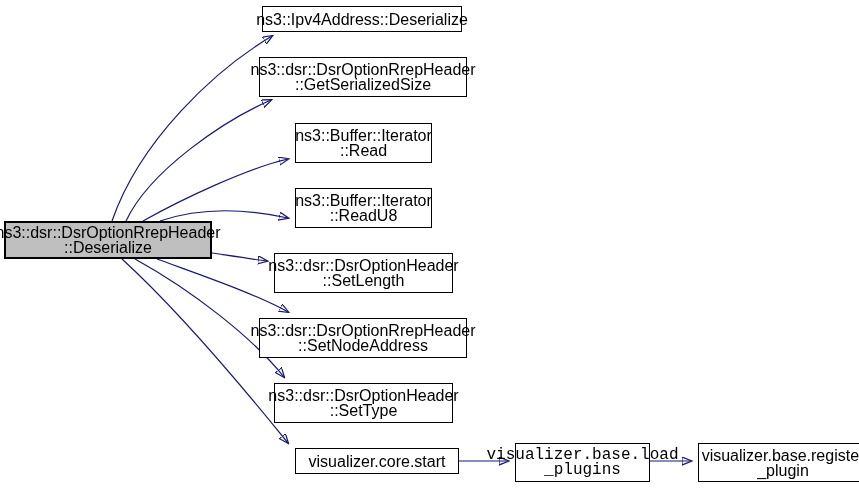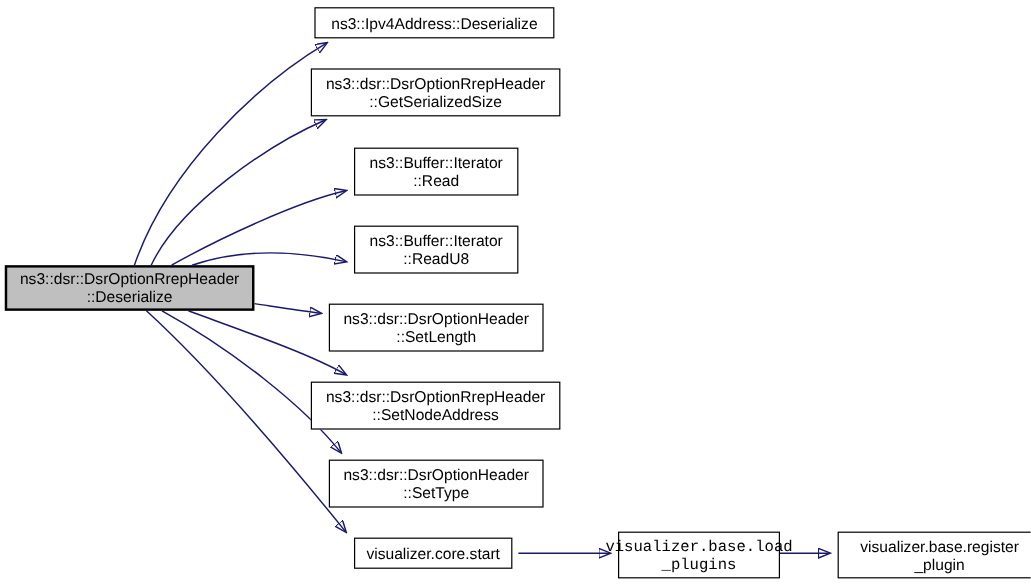--- a/index.html
+++ b/index.html
@@ -25,21 +25,21 @@
     fill: none;
     stroke: #191970;
     stroke-width: 1.2;
   }
   .node {
     position: absolute;
     box-sizing: border-box;
     border: 1px solid #000000;
     background: #ffffff;
     color: #000000;
-    font-size: 13px;
+    font-size: 16px;
     line-height: 15px;
     text-align: center;
     white-space: pre-line;
     display: flex;
     align-items: center;
     justify-content: center;
     cursor: pointer;
   }
   .node.main {
     background: #bfbfbf;
@@ -48,21 +48,21 @@
   }
   
   .n0  { left: 4px;   top: 221px; width: 208px; height: 38px; }
   .n1  { left: 262px; top: 6px;   width: 200px; height: 26px; }
   .n2  { left: 259px; top: 57px;  width: 208px; height: 40px; }
   .n3  { left: 295px; top: 123px; width: 137px; height: 40px; }
   .n4  { left: 295px; top: 188px; width: 137px; height: 40px; }
   .n5  { left: 274px; top: 253px; width: 179px; height: 40px; }
   .n6  { left: 259px; top: 318px; width: 208px; height: 40px; }
   .n7  { left: 274px; top: 383px; width: 179px; height: 40px; }
-  .n8  { left: 295px; top: 448px; width: 132px; height: 26px; }
+  .n8  { left: 295px; top: 448px; width: 164px; height: 26px; }
   .n9  { left: 515px; top: 443px; width: 135px; height: 39px; font-family: Liberation Mono, monospace; }
   .n10 { left: 698px; top: 443px; width: 170px; height: 39px; }
 </style>
 </head>
 <body>
 
 <div class="canvas">
 
   <svg class="edges" width="859" height="489" aria-hidden="true">
     <defs>

